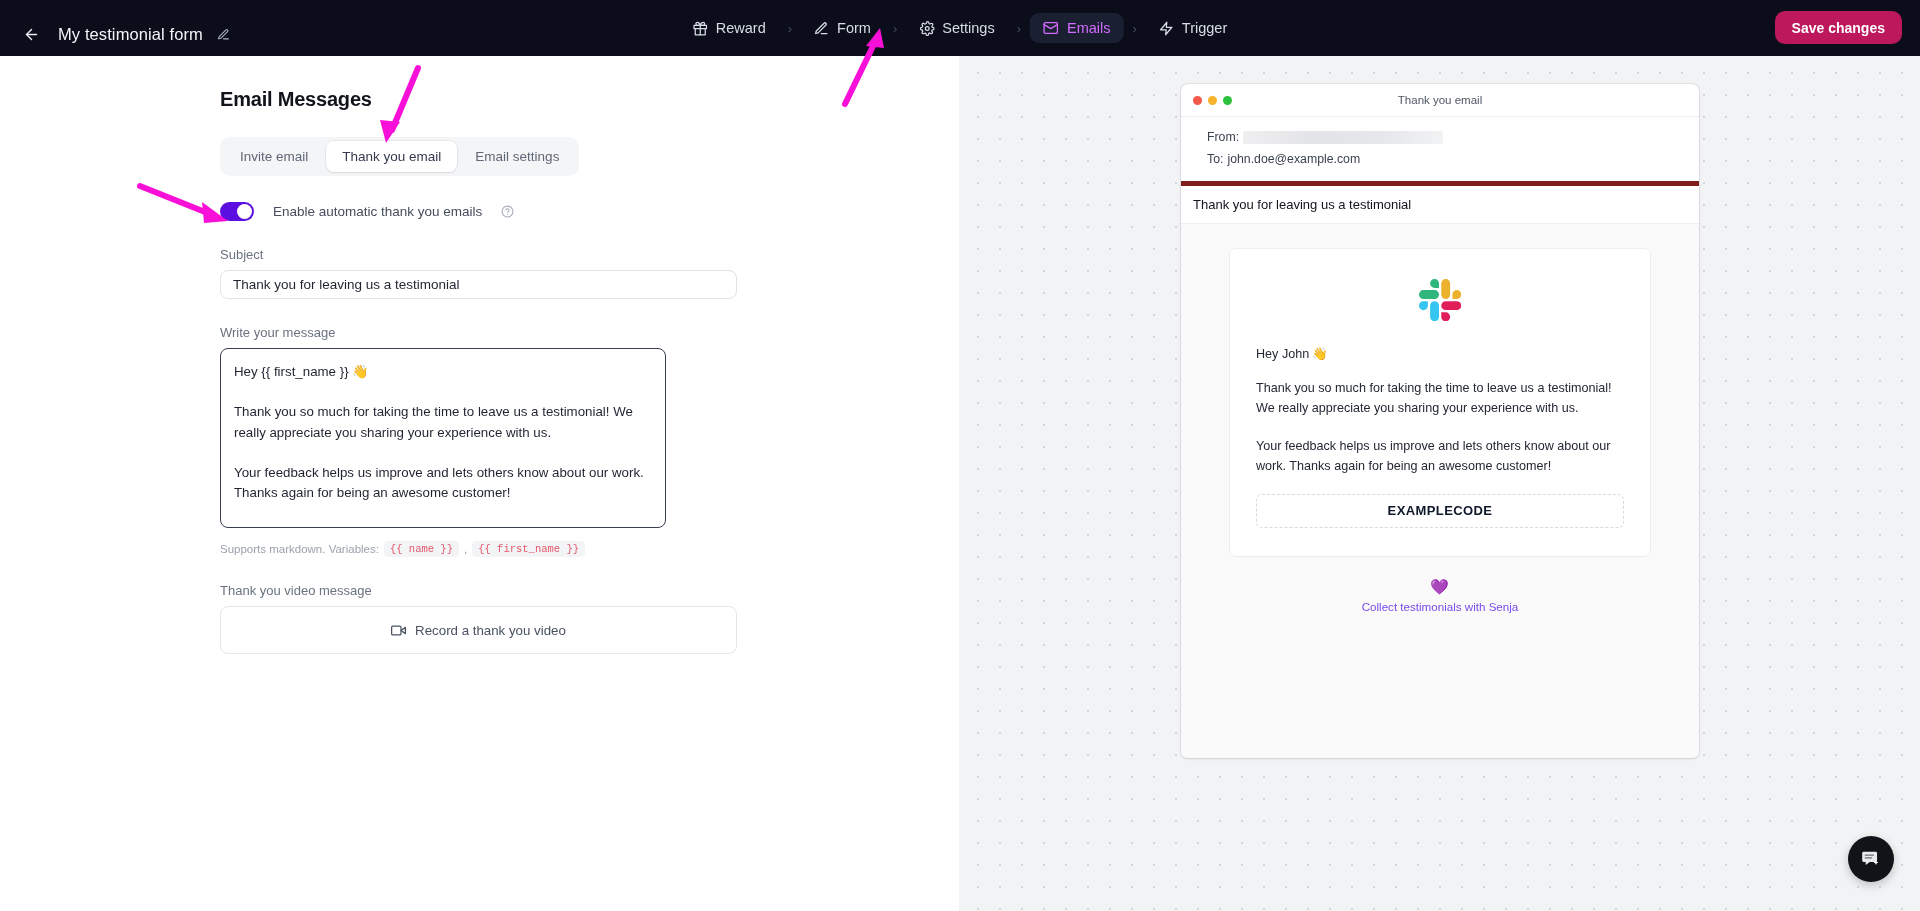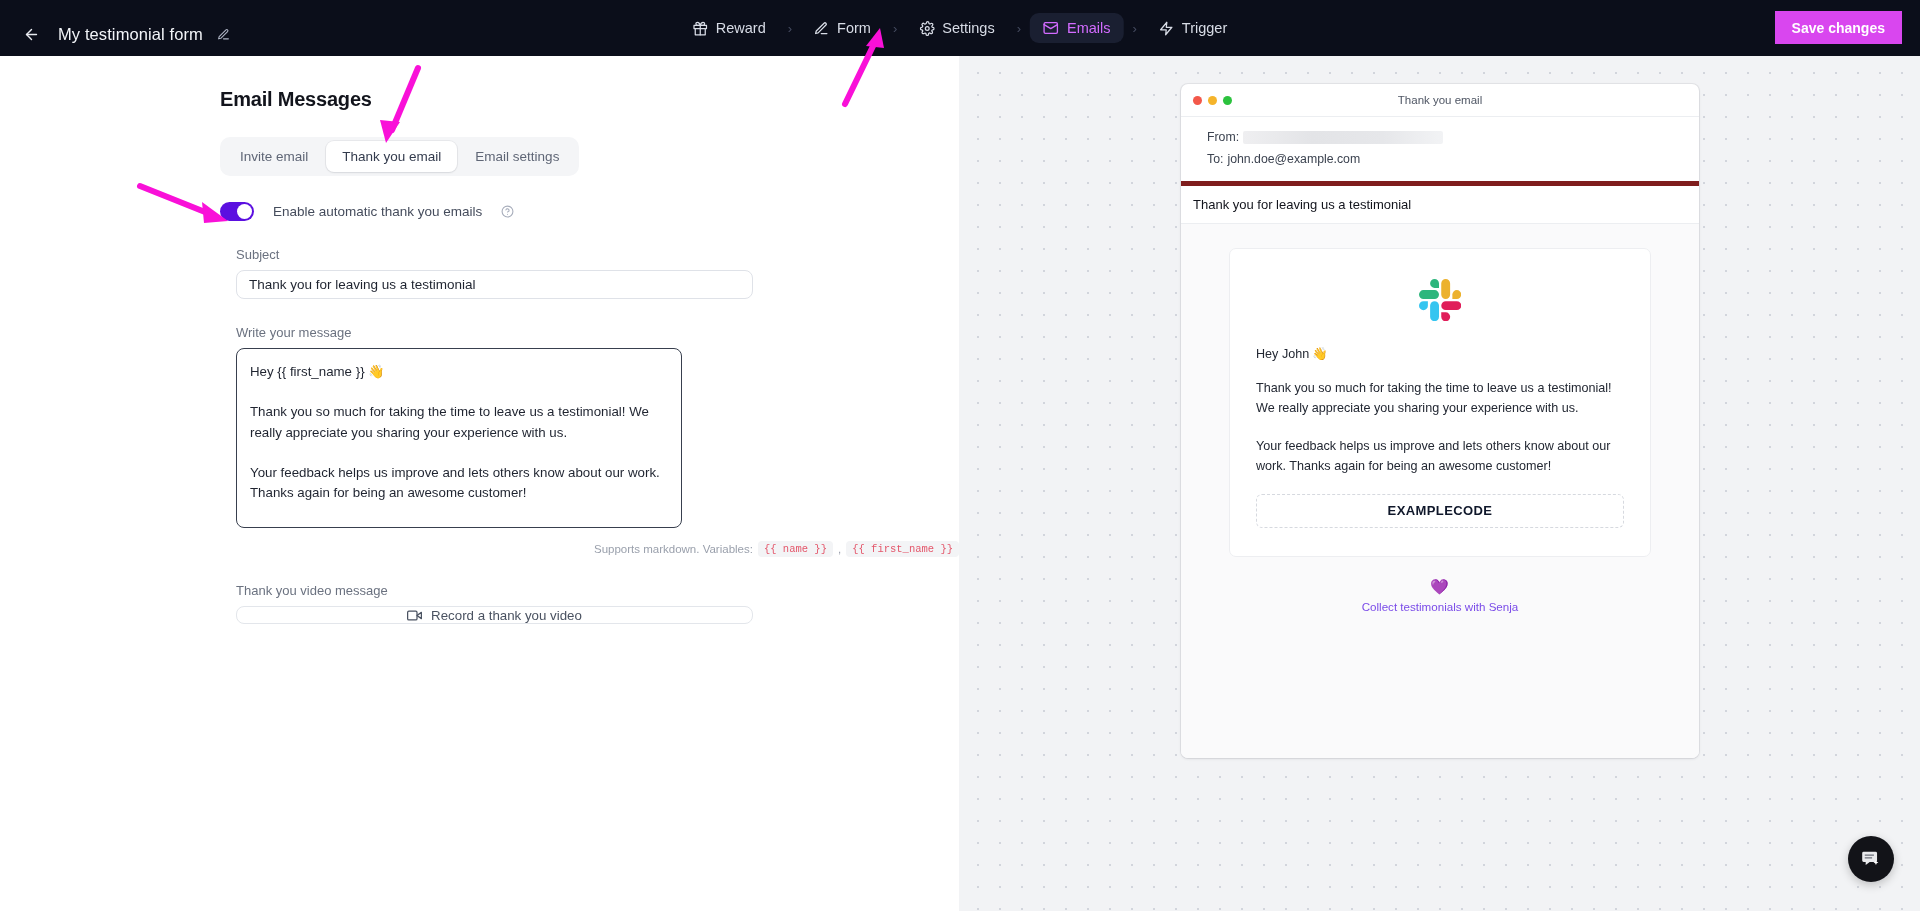--- a/index.html
+++ b/index.html
@@ -31,21 +31,21 @@
     display:flex; align-items:center; gap:8px;
     padding:7px 13px; border-radius:9px; cursor:pointer;
     color:#D8DCE6; font-size:14.5px; font-weight:500; white-space:nowrap;
   }
   .navitem .nicon{ display:flex; align-items:center; }
   .navitem.active{ background:#1A1F31; color:#D36BFF; }
   .navsep{ color:#454B60; font-size:13px; padding:0 7px; user-select:none; }
 
   .save-btn{
     position:absolute; right:18px; top:11px;
-    background:#d946ef; color:#fff; border:none; border-radius:0;
+    background:#be185d; color:#fff; border:none; border-radius:10px;
     padding:0 17px; height:33px; font-size:14px; font-weight:600;
     font-family:"Liberation Sans", sans-serif; cursor:pointer;
   }
 
   
   .left-panel{
     position:absolute; top:56px; left:0; width:959px; height:855px;
     background:#fff; overflow:hidden;
   }
   .lp-inner{ padding:32px 0 0 220px; }
@@ -67,43 +67,43 @@
     position:relative; cursor:pointer; flex:none;
   }
   .toggle .knob{
     position:absolute; top:2px; left:17px; width:15px;height:15px;
     border-radius:50%; background:#fff;
   }
   .toggle-label{ font-size:13.5px; color:#454C5C; }
   .help-icon{ display:flex; align-items:center; color:#A7ADBB; cursor:pointer; }
 
   .field-label{ font-size:13px; color:#6B7280; margin-bottom:8px; }
-  .field-block{ margin-top:26px;margin-left:16px; }
+  .field-block{ margin-top:26px; }
 
   .text-input{
     width:517px; height:29px; border:1px solid #DFE2E8; border-radius:8px;
     font-size:13.5px; color:#1F2430; padding:0 12px;
     font-family:"Liberation Sans", sans-serif; background:#fff; outline:none;
   }
   .textarea{
     width:446px; height:180px; border:1px solid #383F4E; border-radius:8px;
     font-size:13.3px; color:#1F2430; padding:13px 13px; line-height:1.52;
     font-family:"Liberation Sans", sans-serif; background:#fff; outline:none;
     resize:none; white-space:pre-wrap;
   }
   .hint-row{
     margin-top:9px; display:flex; align-items:center; gap:5px;
-    font-size:11.5px; color:#9AA0AC;justify-content:flex-end;
+    font-size:11.5px; color:#9AA0AC;
   }
   .var-chip{
     background:#F3F4F6; color:#E4576B; border-radius:4px;
     padding:2px 6px; font-family:"Liberation Mono", monospace; font-size:10.5px;
   }
   .record-btn{
-    width:517px; height:18px; border:1px solid #E3E6EB; border-radius:8px;
+    width:517px; height:48px; border:1px solid #E3E6EB; border-radius:8px;
     background:#fff; display:flex; align-items:center; justify-content:center;
     gap:9px; font-size:13.3px; color:#4A5261; cursor:pointer;
   }
 
   
   .right-panel{
     position:absolute; top:56px; left:959px; width:961px; height:855px;
     background:#F2F3F5;
     background-image:radial-gradient(#D2D5DC 1.3px, transparent 1.3px);
     background-size:22px 22px; background-position:8px 6px;

